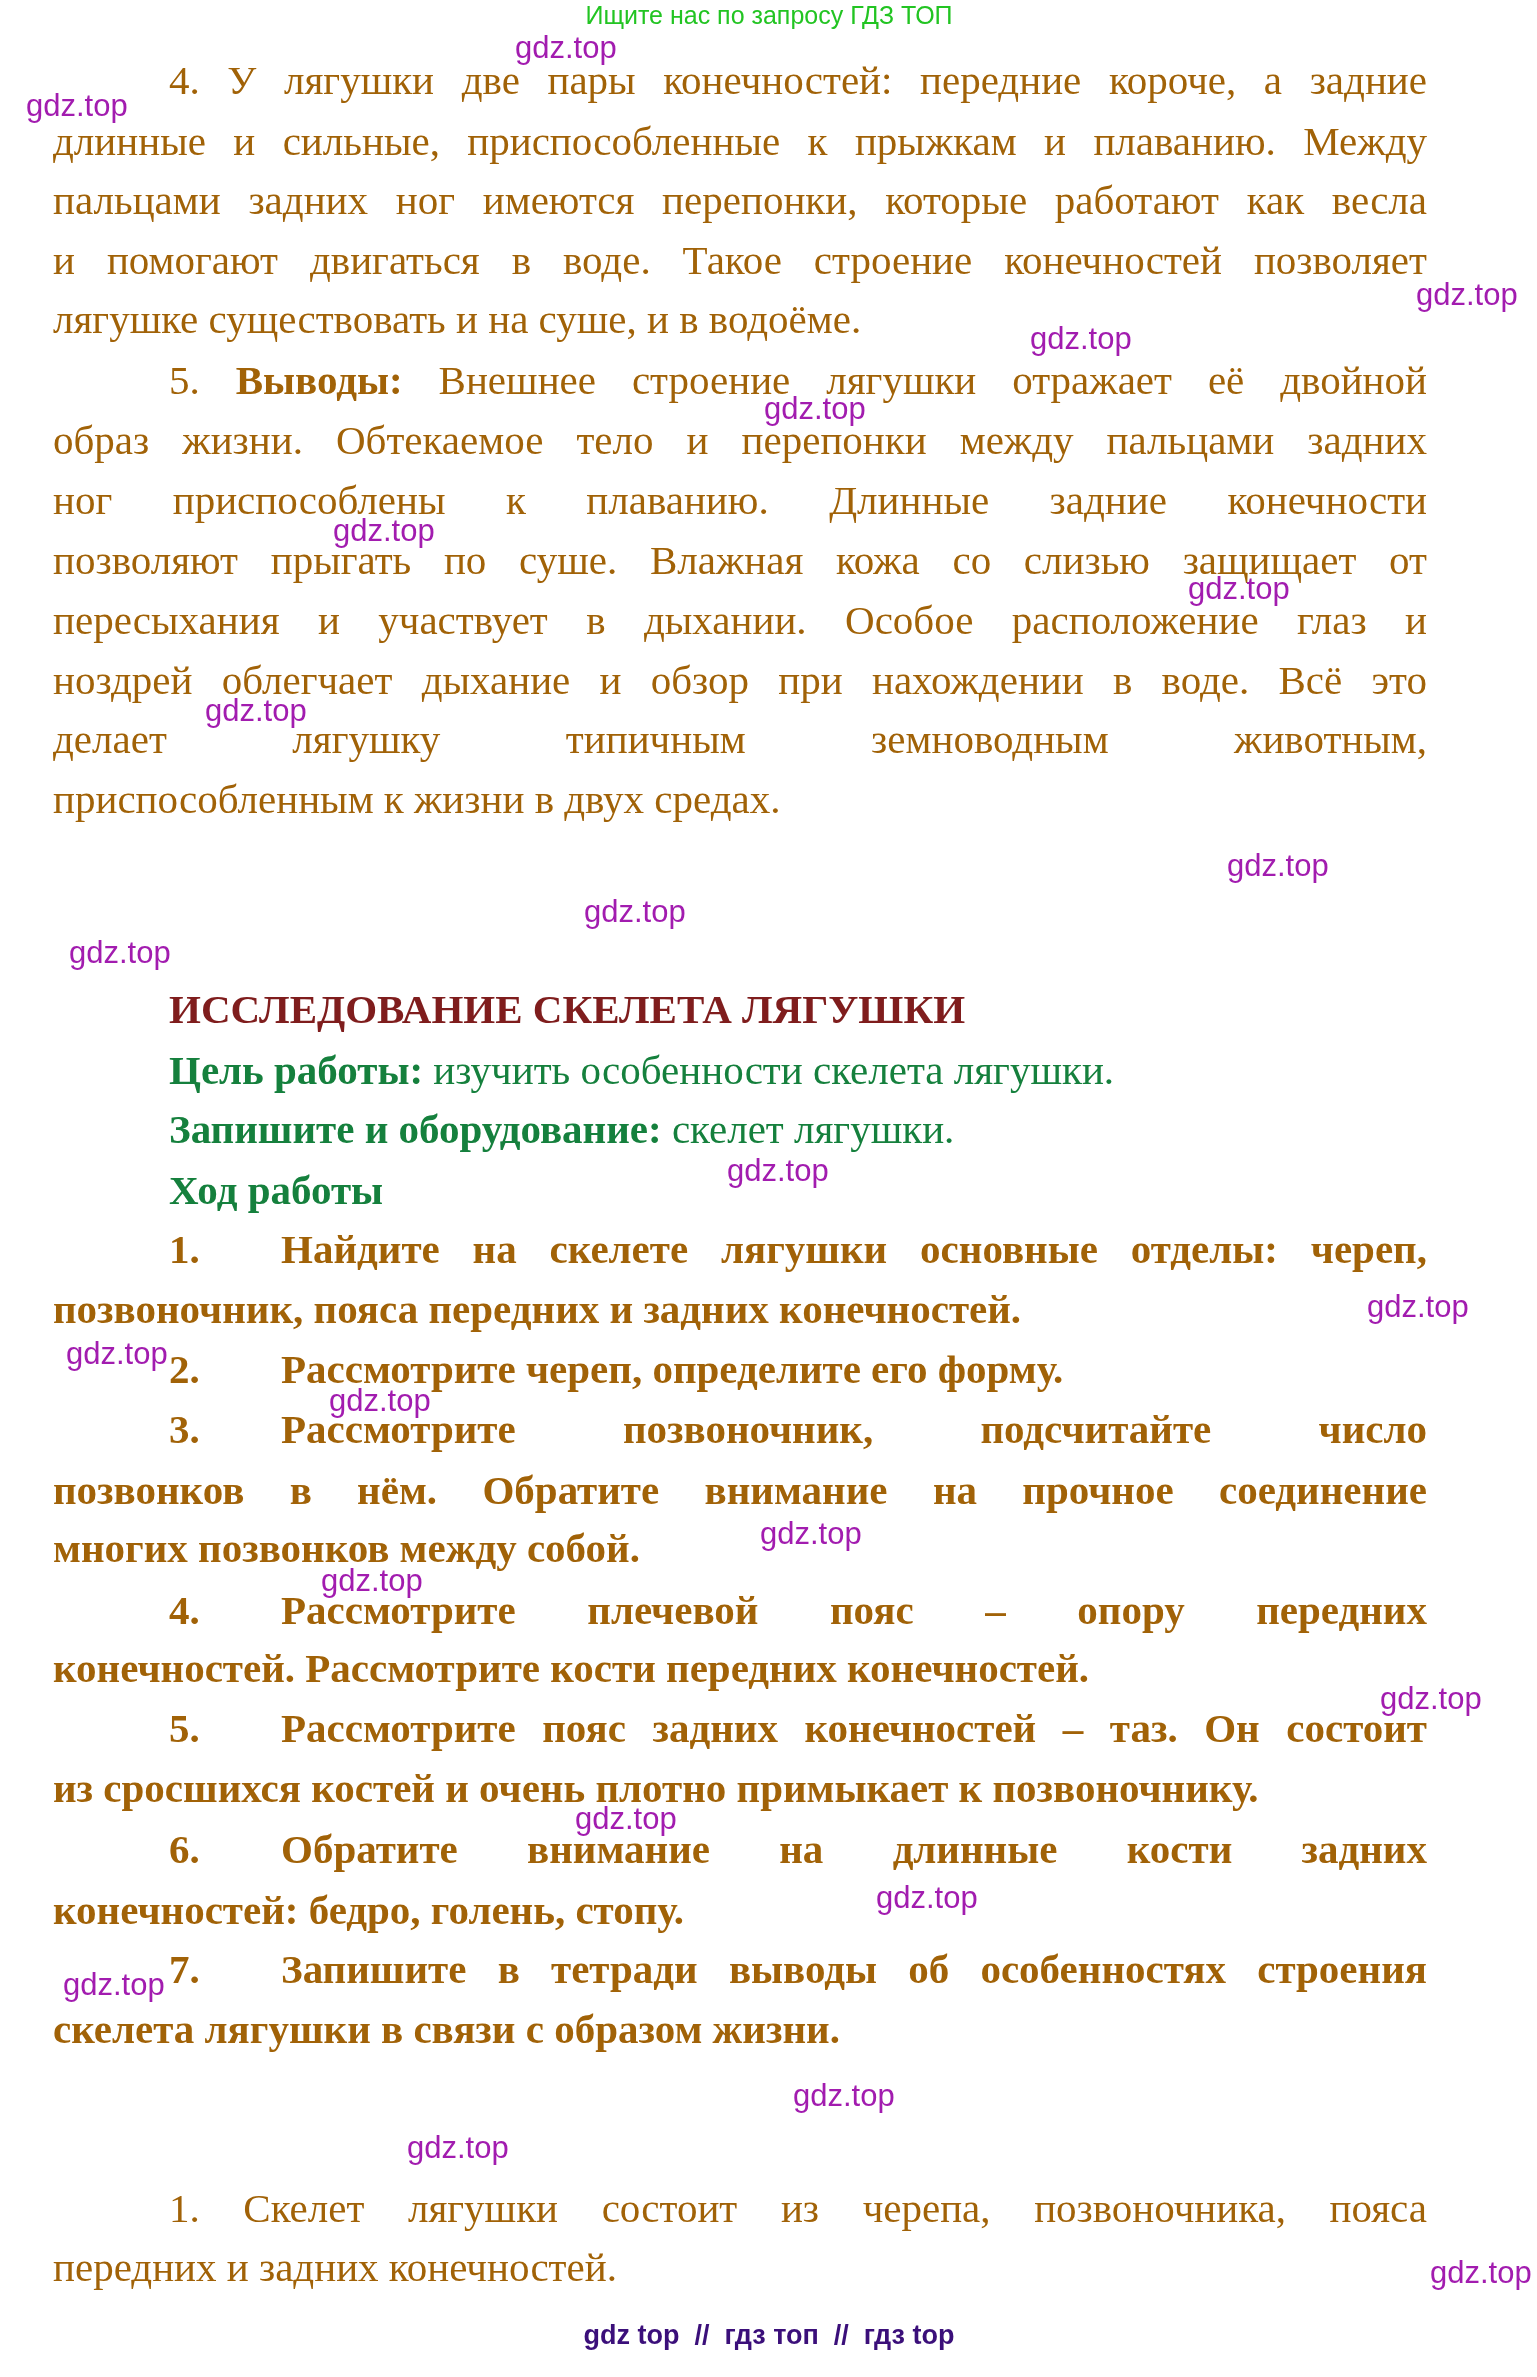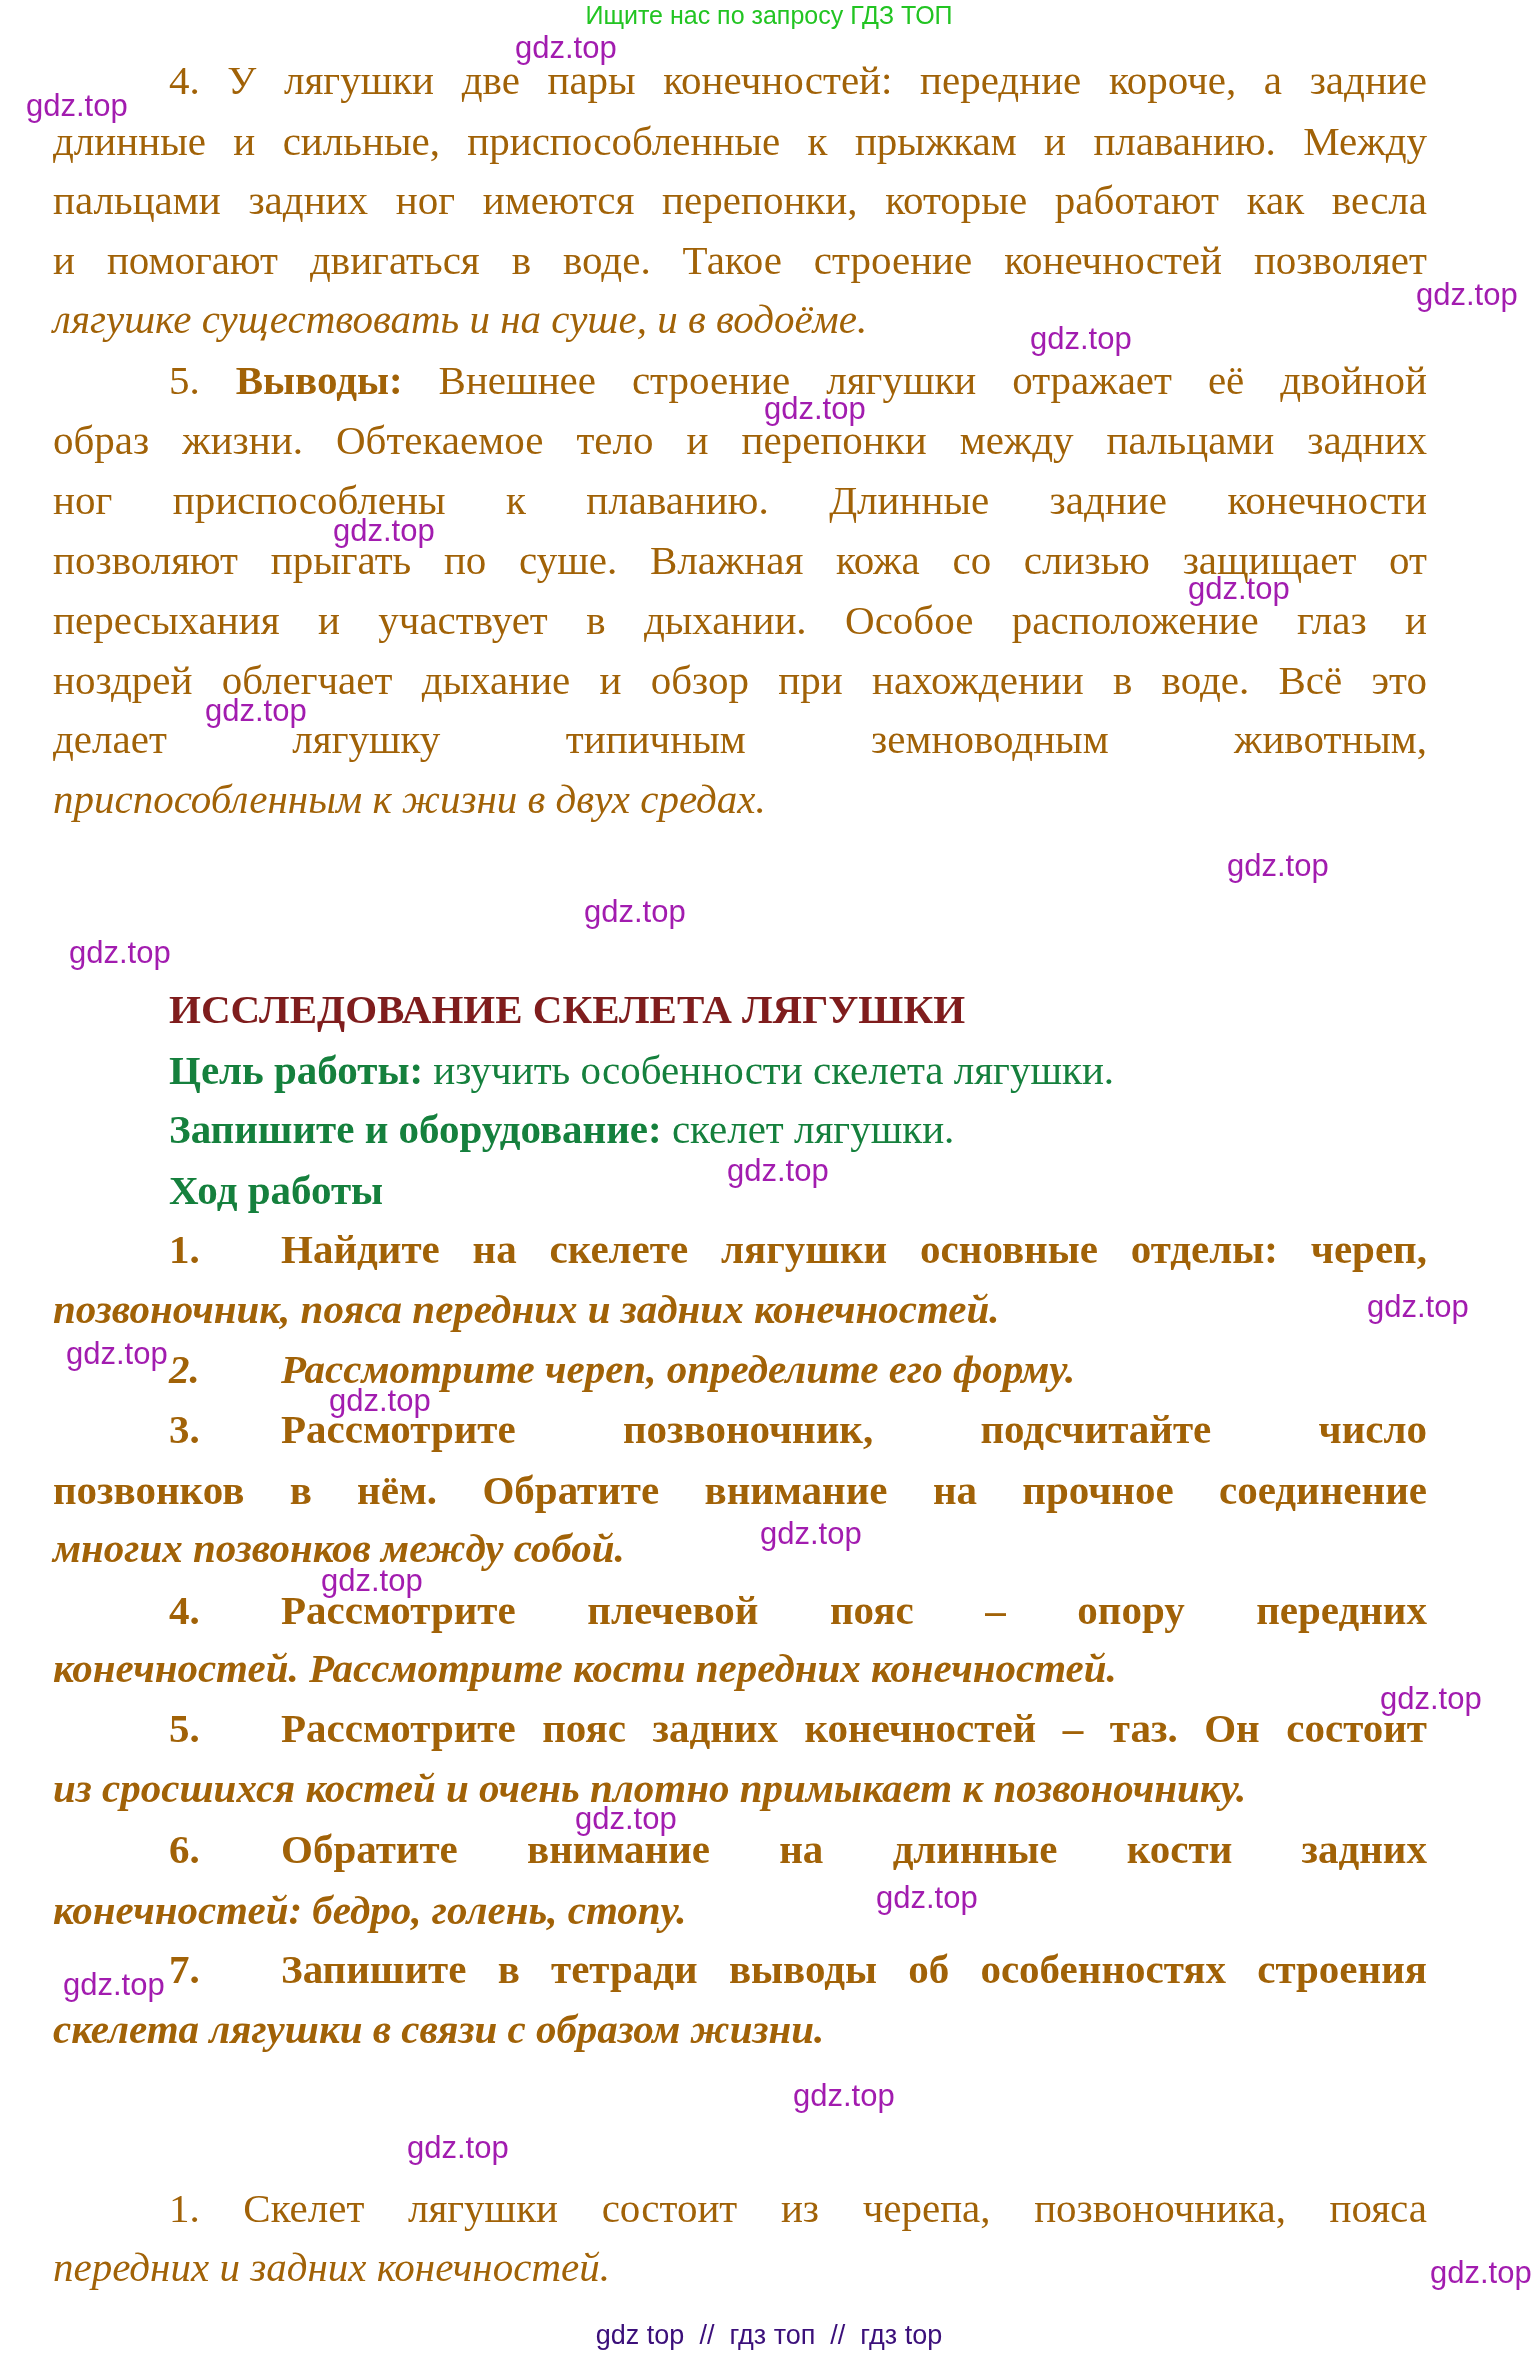--- a/index.html
+++ b/index.html
@@ -5,28 +5,28 @@
   html, body { margin: 0; padding: 0; background: #ffffff; }
   body { width: 1538px; height: 2377px; position: relative; overflow: hidden; }
   .header {
     position: absolute; top: 0; left: 0; width: 1538px; text-align: center;
     font-family: "Liberation Sans", sans-serif; font-size: 25px; line-height: 30px;
     color: #22c422;
   }
   .footer {
     position: absolute; top: 2319px; left: 0; width: 1538px; text-align: center;
     font-family: "Liberation Sans", sans-serif; font-size: 27px; line-height: 33px;
-    color: #3b0f7a; white-space: pre;
+    color: #3b0f7a; white-space: pre; font-weight: bold;
   }
   .line {
     position: absolute; left: 53px; width: 1374px;
     font-family: "Liberation Serif", serif; font-size: 41px; line-height: 47px;
     color: #a16207; white-space: nowrap; text-align: justify; text-align-last: justify;
   }
-  .line.last { text-align-last: left; font-style: italic; }
+  .line.last { text-align-last: left; }
   .line.indent { left: 169px; width: 1258px; }
   .b { font-weight: bold; }
   .num { display: inline-block; width: 112px; text-align-last: left; }
   .wm {
     position: absolute; font-family: "Liberation Sans", sans-serif; font-size: 31px;
     line-height: 27px; color: #a21caf; white-space: nowrap;
   }
   .heading { position: absolute; left: 169px; font-family: "Liberation Serif", serif;
     font-size: 41px; line-height: 47px; font-weight: bold; color: #7f1d1d; white-space: nowrap; }
   .meta { position: absolute; left: 169px; font-family: "Liberation Serif", serif;

